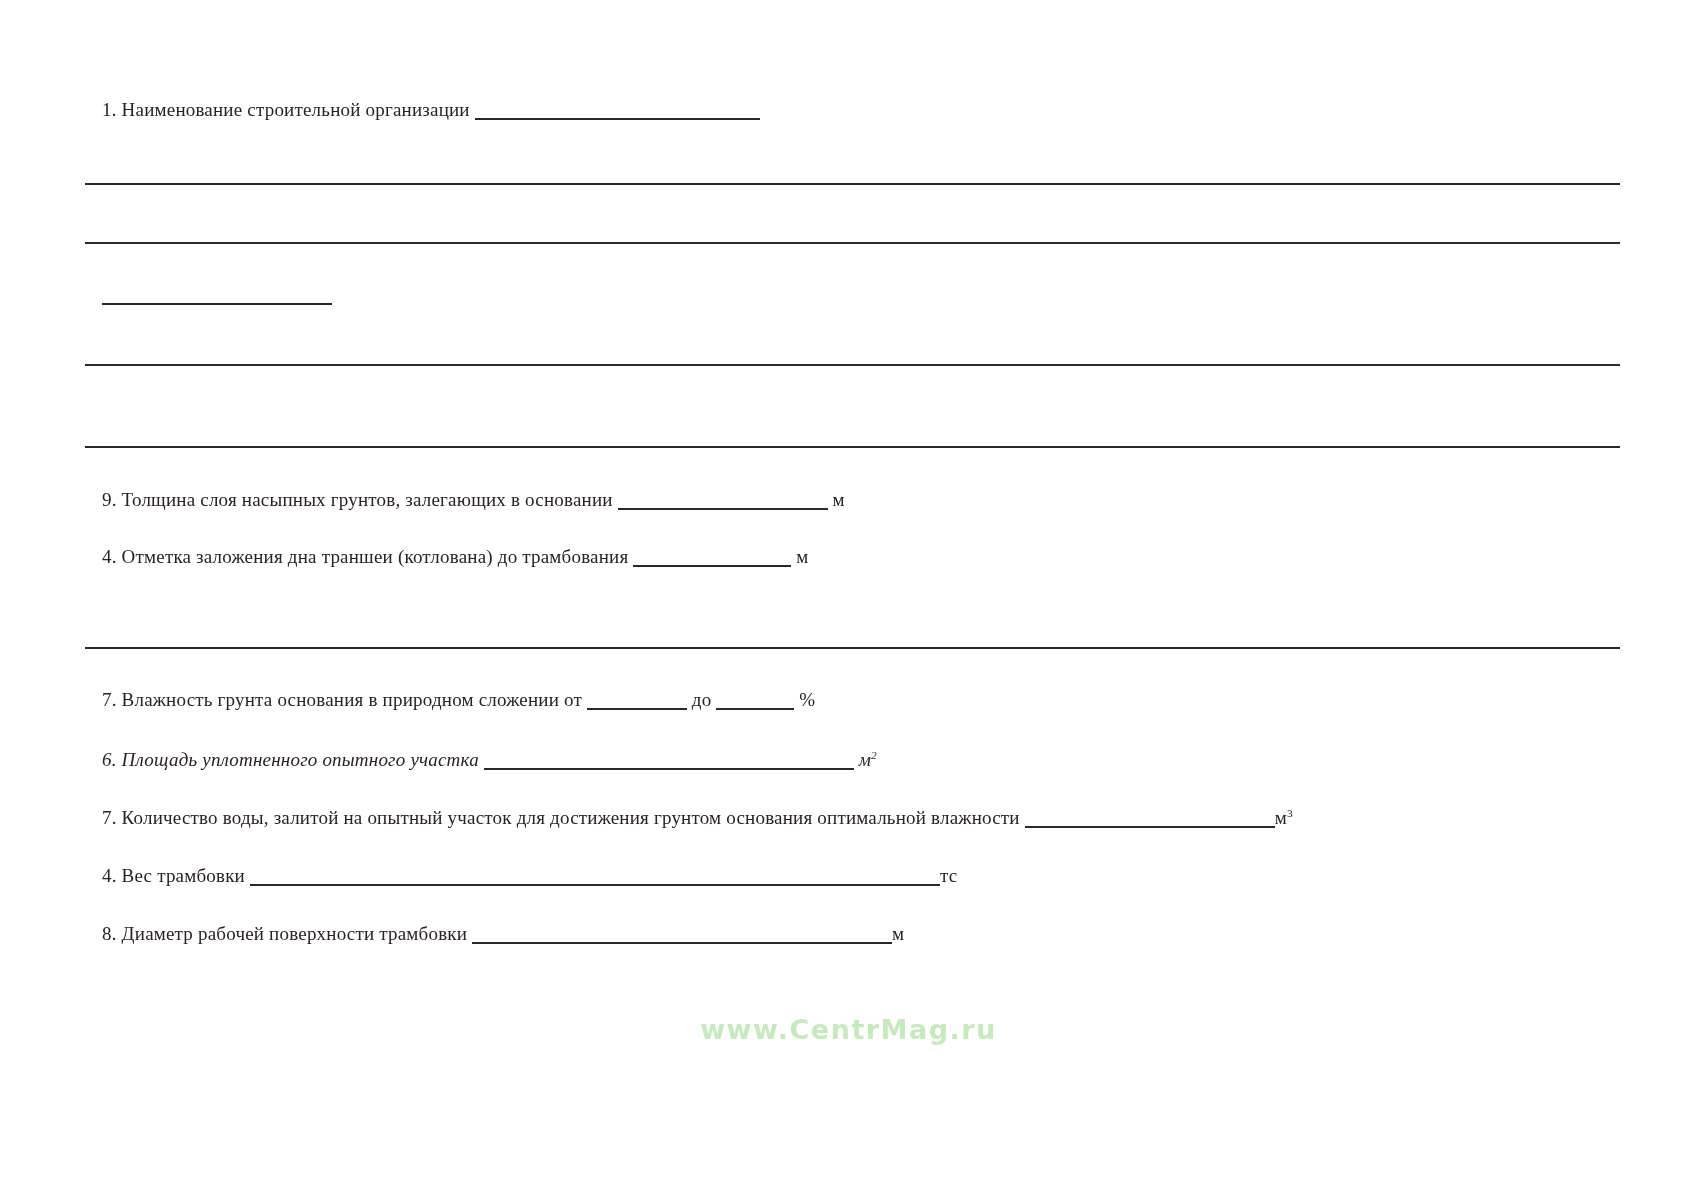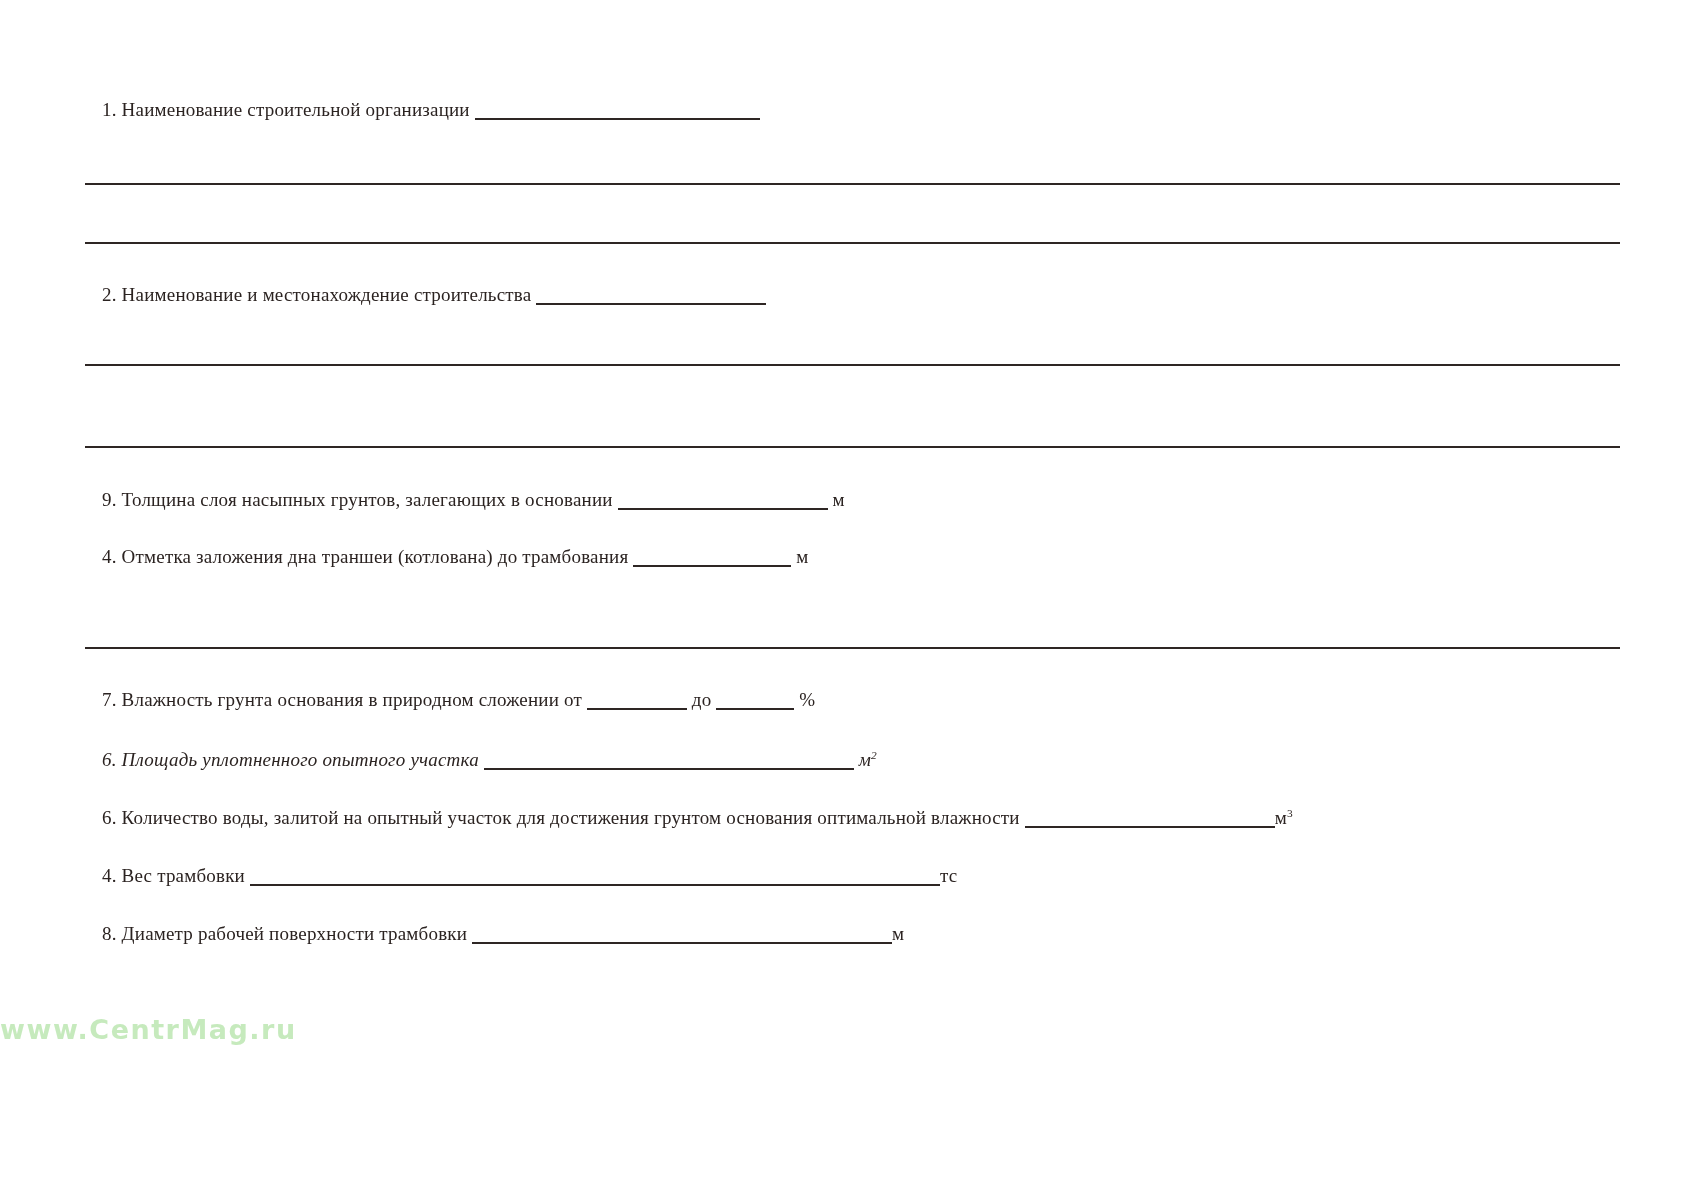--- a/index.html
+++ b/index.html
@@ -40,39 +40,39 @@
   sup.u-sup {
     font-size: 60%;
     vertical-align: super;
     line-height: 0;
   }
   .watermark {
     position: absolute;
     left: 0;
     top: 1014px;
     width: 100%;
-    text-align: left;
+    text-align: center;
     font-family: "DejaVu Sans", sans-serif;
     font-weight: bold;
     font-size: 27px;
     letter-spacing: 1.5px;
   }
 </style>
 </head>
 <body>
 
 <div class="page">
   <div id="form-content">
       <div class="form-row" style="top: 96px;"><span>1. Наименование строительной организации </span><span class="blank" style="width: 285px;"></span></div>
-      <div class="form-row" style="top: 281px;"><span>2. Наименование и местонахождение строительства </span><span class="blank" style="width: 230px;"></span></div>
+      <div class="form-row" style="top: 281px;"><span class="blank" style="width: 230px;"></span></div>
       <div class="form-row" style="top: 486px;"><span>9. Толщина слоя насыпных грунтов, залегающих в основании </span><span class="blank" style="width: 210px;"></span><span> м</span></div>
       <div class="form-row" style="top: 543px; text-align: center;"><span>4. Отметка заложения дна траншеи (котлована) до трамбования </span><span class="blank" style="width: 158px;"></span><span> м</span></div>
       <div class="form-row" style="top: 686px;"><span>7. Влажность грунта основания в природном сложении от </span><span class="blank" style="width: 100px;"></span><span> до </span><span class="blank" style="width: 78px;"></span><span> %</span></div>
       <div class="form-row" style="top: 746px; font-style: italic;"><span>6. Площадь уплотненного опытного участка </span><span class="blank" style="width: 370px;"></span><span> м</span><sup class="u-sup">2</sup></div>
-      <div class="form-row" style="top: 804px;"><span>6. Количество воды, залитой на опытный участок для достижения грунтом основания оптимальной влажности </span><span class="blank" style="width: 250px;"></span><span>м</span><sup class="u-sup">3</sup></div>
+      <div class="form-row" style="top: 804px;"><span>7. Количество воды, залитой на опытный участок для достижения грунтом основания оптимальной влажности </span><span class="blank" style="width: 250px;"></span><span>м</span><sup class="u-sup">3</sup></div>
       <div class="form-row" style="top: 862px;"><span>4. Вес трамбовки </span><span class="blank" style="width: 690px;"></span><span>тс</span></div>
       <div class="form-row" style="top: 920px;"><span>8. Диаметр рабочей поверхности трамбовки </span><span class="blank" style="width: 420px;"></span><span>м</span></div>
     </div>
   <div id="ruled-lines">
       <div class="ruled-line" style="top: 183px;"></div>
       <div class="ruled-line" style="top: 242px;"></div>
       <div class="ruled-line" style="top: 364px;"></div>
       <div class="ruled-line" style="top: 446px;"></div>
       <div class="ruled-line" style="top: 647px;"></div>
     </div>

